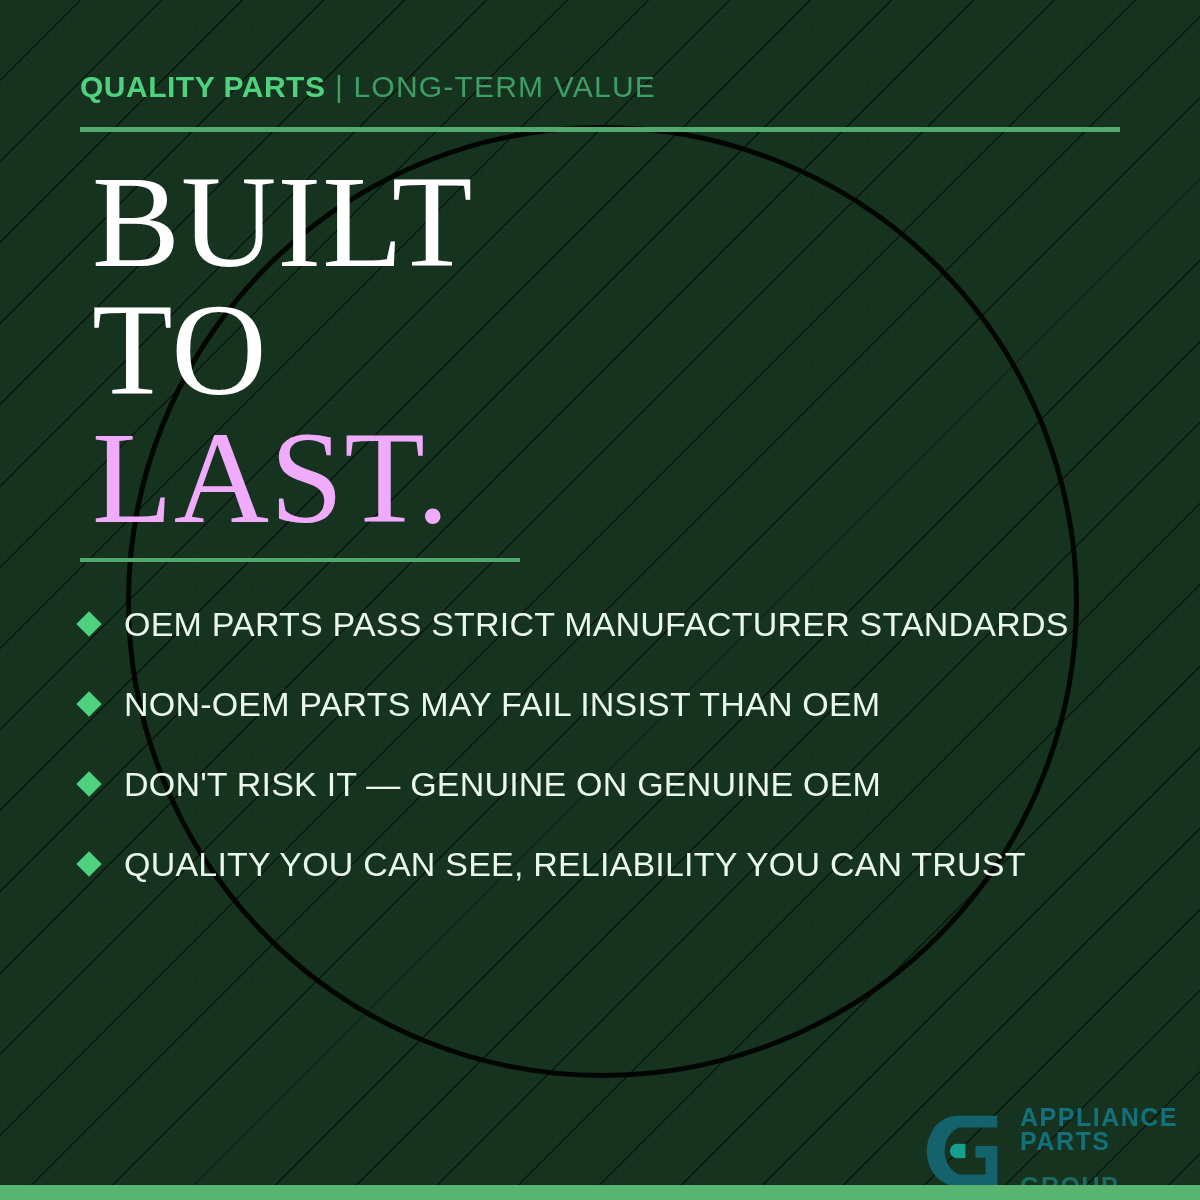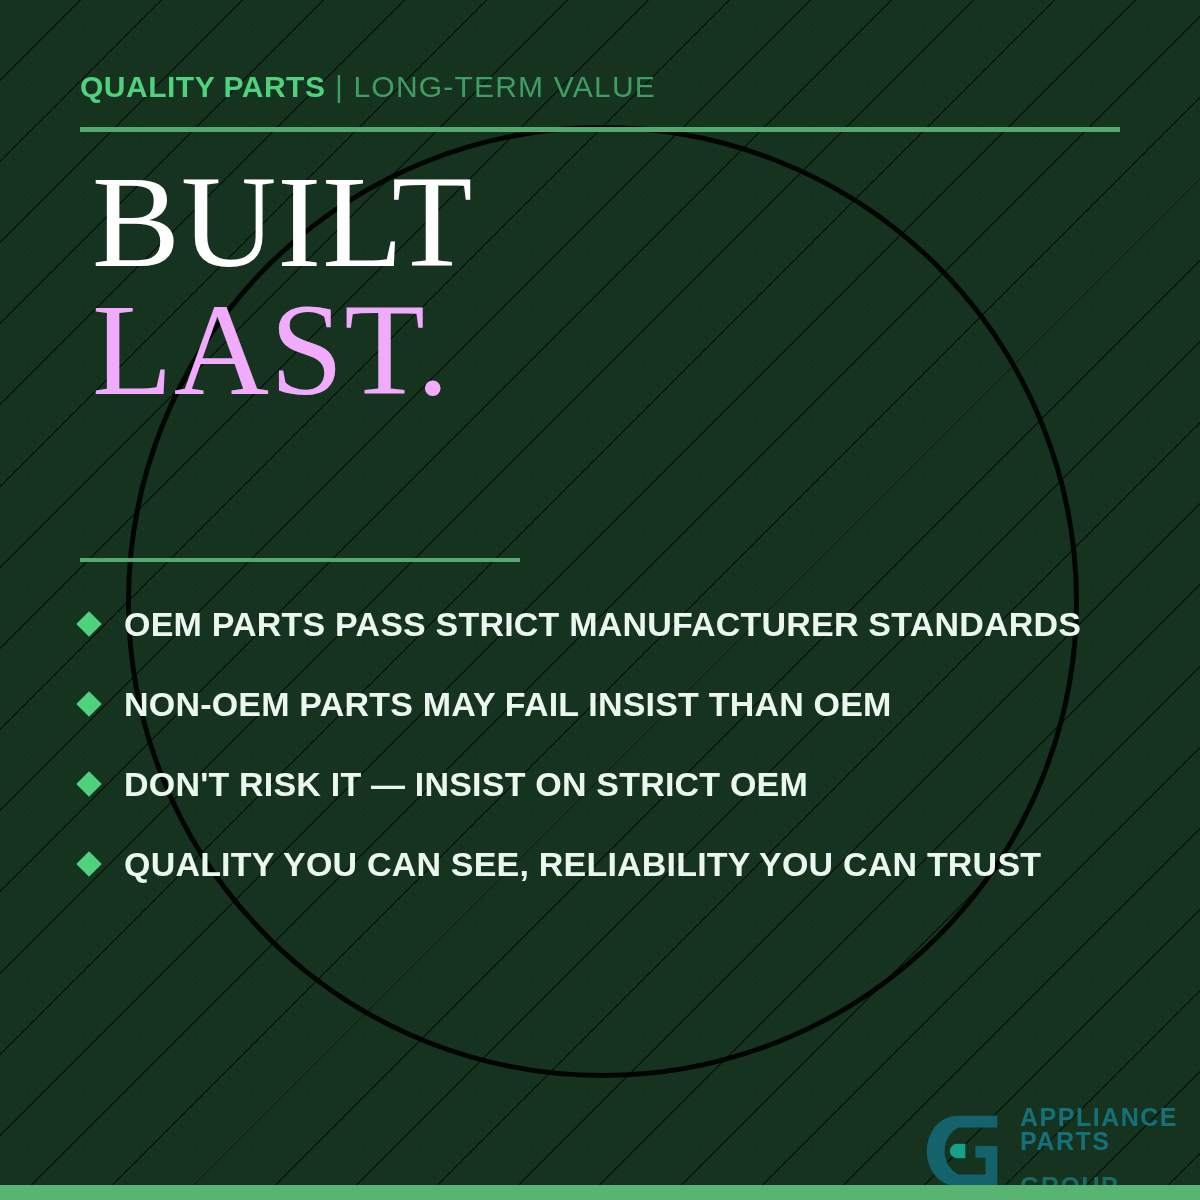--- a/index.html
+++ b/index.html
@@ -109,21 +109,21 @@
     height:80px;
   }
   .diamond {
     flex:0 0 auto;
     width:18px; height:18px;
     background:#4fd17e;
     transform:rotate(45deg);
     margin-right:26px;
   }
   .bullet-text {
-    font-weight:bold;
+    font-weight:normal;
     font-size:34px;
     letter-spacing:.2px;
     color:#eaf7ee;
     white-space:nowrap;
   }
 
   
   #logo {
     right:22px; bottom:2px;
     display:flex;
@@ -158,40 +158,41 @@
   <div id="circle"></div>
 
   <div id="eyebrow" class="layer">
     <span class="strong">QUALITY PARTS</span><span class="sub"> | </span><span class="sub">LONG-TERM VALUE</span>
   </div>
 
   <div id="rule-top" class="layer"></div>
 
   <h1 id="headline" class="layer">
     <span class="l1">BUILT</span>
+    <span class="l2">TO</span>
     <span class="l3">LAST.</span>
   </h1>
 
   <div id="rule-mid" class="layer"></div>
 
   <div id="bullets" class="layer">
 
     <div class="bullet">
       <span class="diamond"></span>
       <span class="bullet-text">OEM PARTS PASS STRICT MANUFACTURER STANDARDS</span>
     </div>
 
     <div class="bullet">
       <span class="diamond"></span>
       <span class="bullet-text">NON-OEM PARTS MAY FAIL INSIST THAN OEM</span>
     </div>
 
     <div class="bullet">
       <span class="diamond"></span>
-      <span class="bullet-text">DON'T RISK IT — INSIST ON STRICT OEM</span>
+      <span class="bullet-text">DON'T RISK IT — GENUINE ON GENUINE OEM</span>
     </div>
 
     <div class="bullet">
       <span class="diamond"></span>
       <span class="bullet-text">QUALITY YOU CAN SEE, RELIABILITY YOU CAN TRUST</span>
     </div>
 
   </div>
 
   <div id="logo" class="layer">

